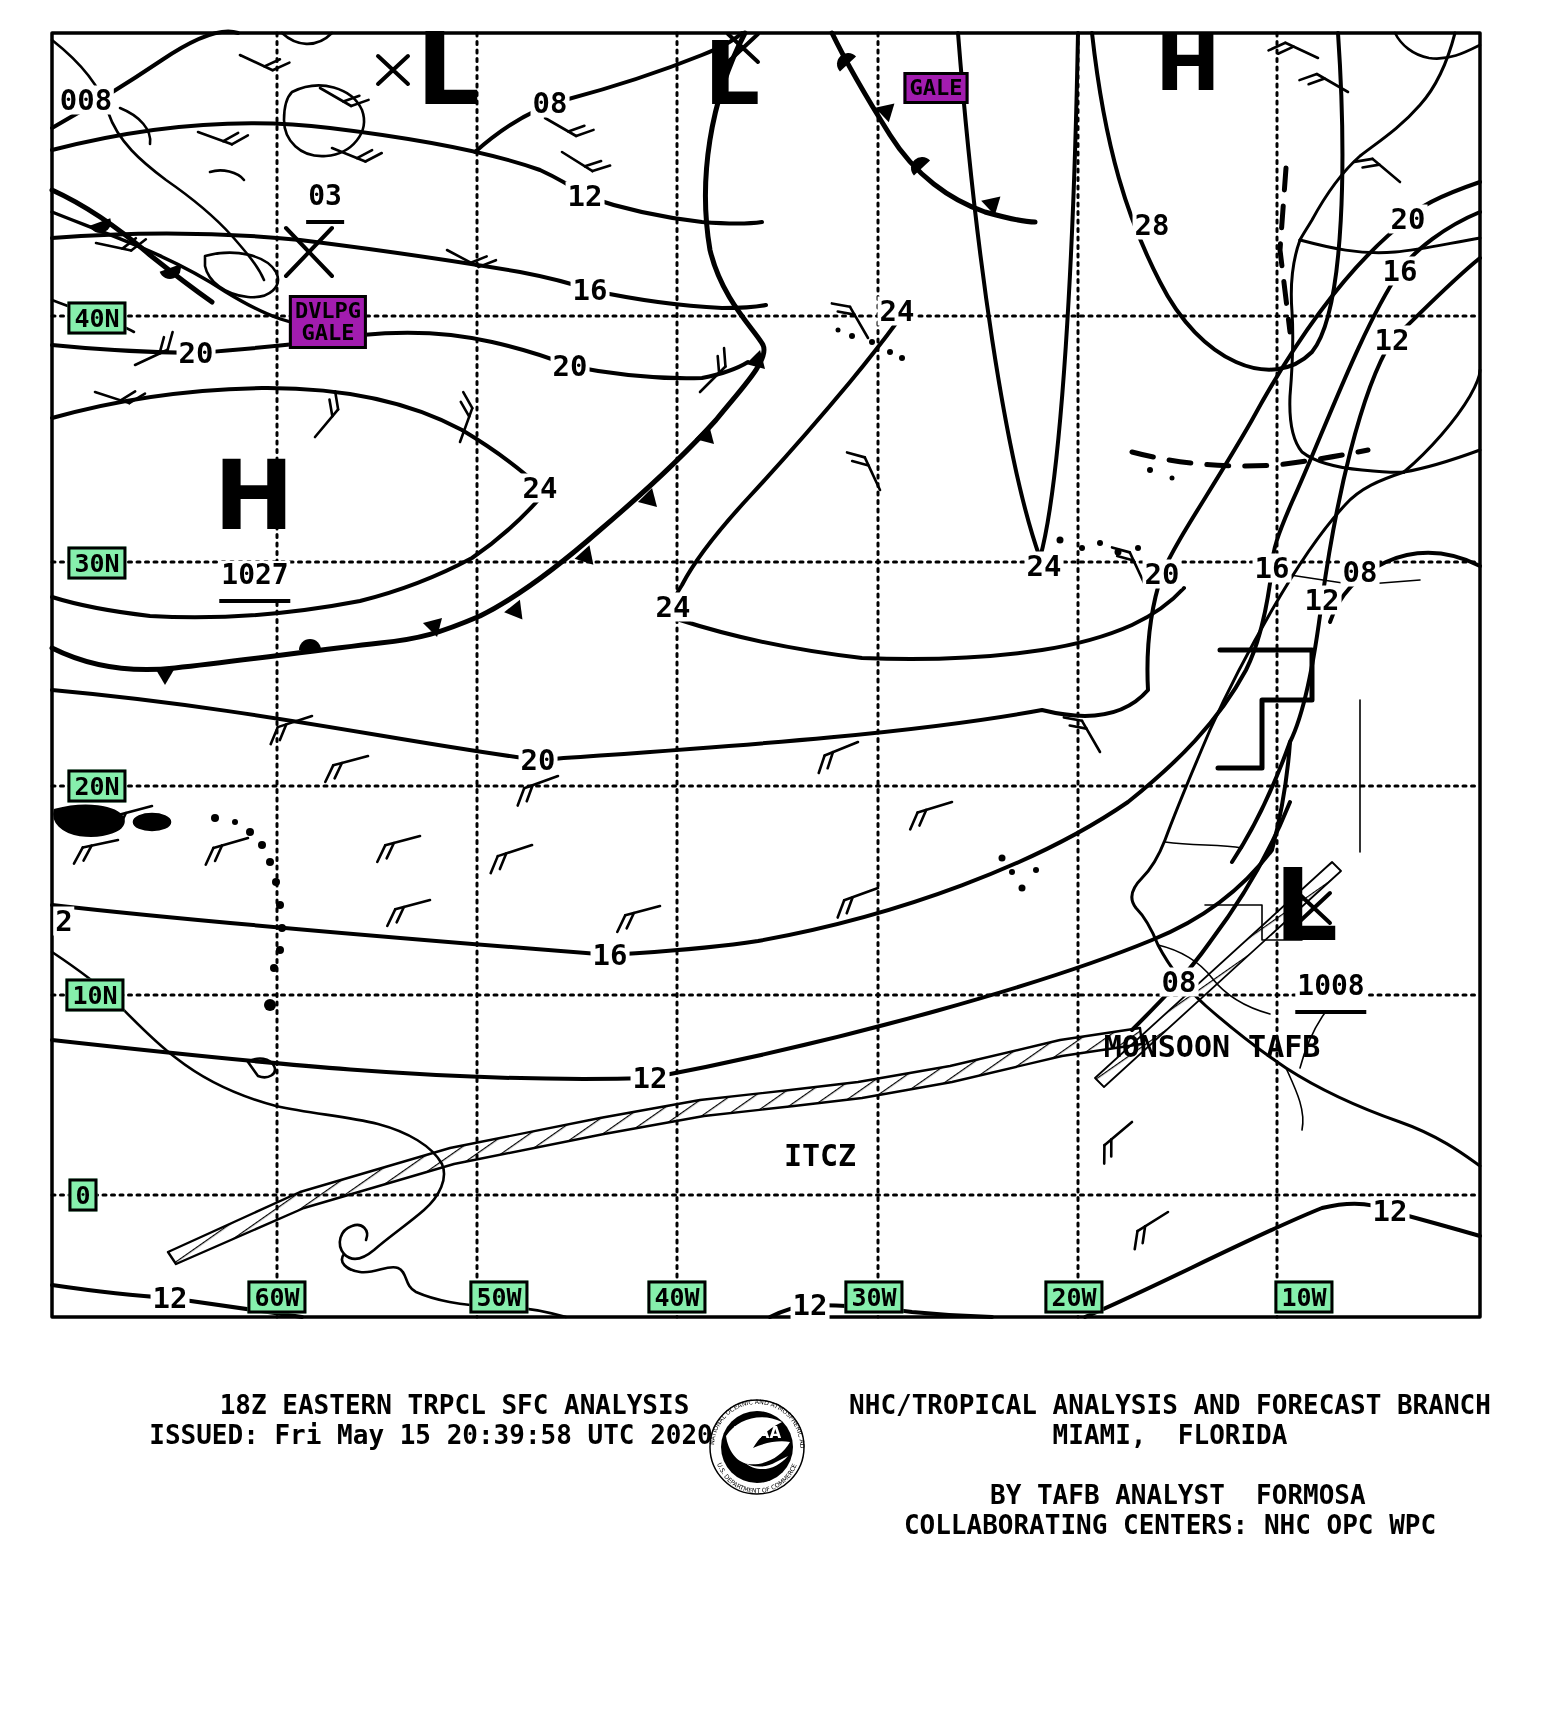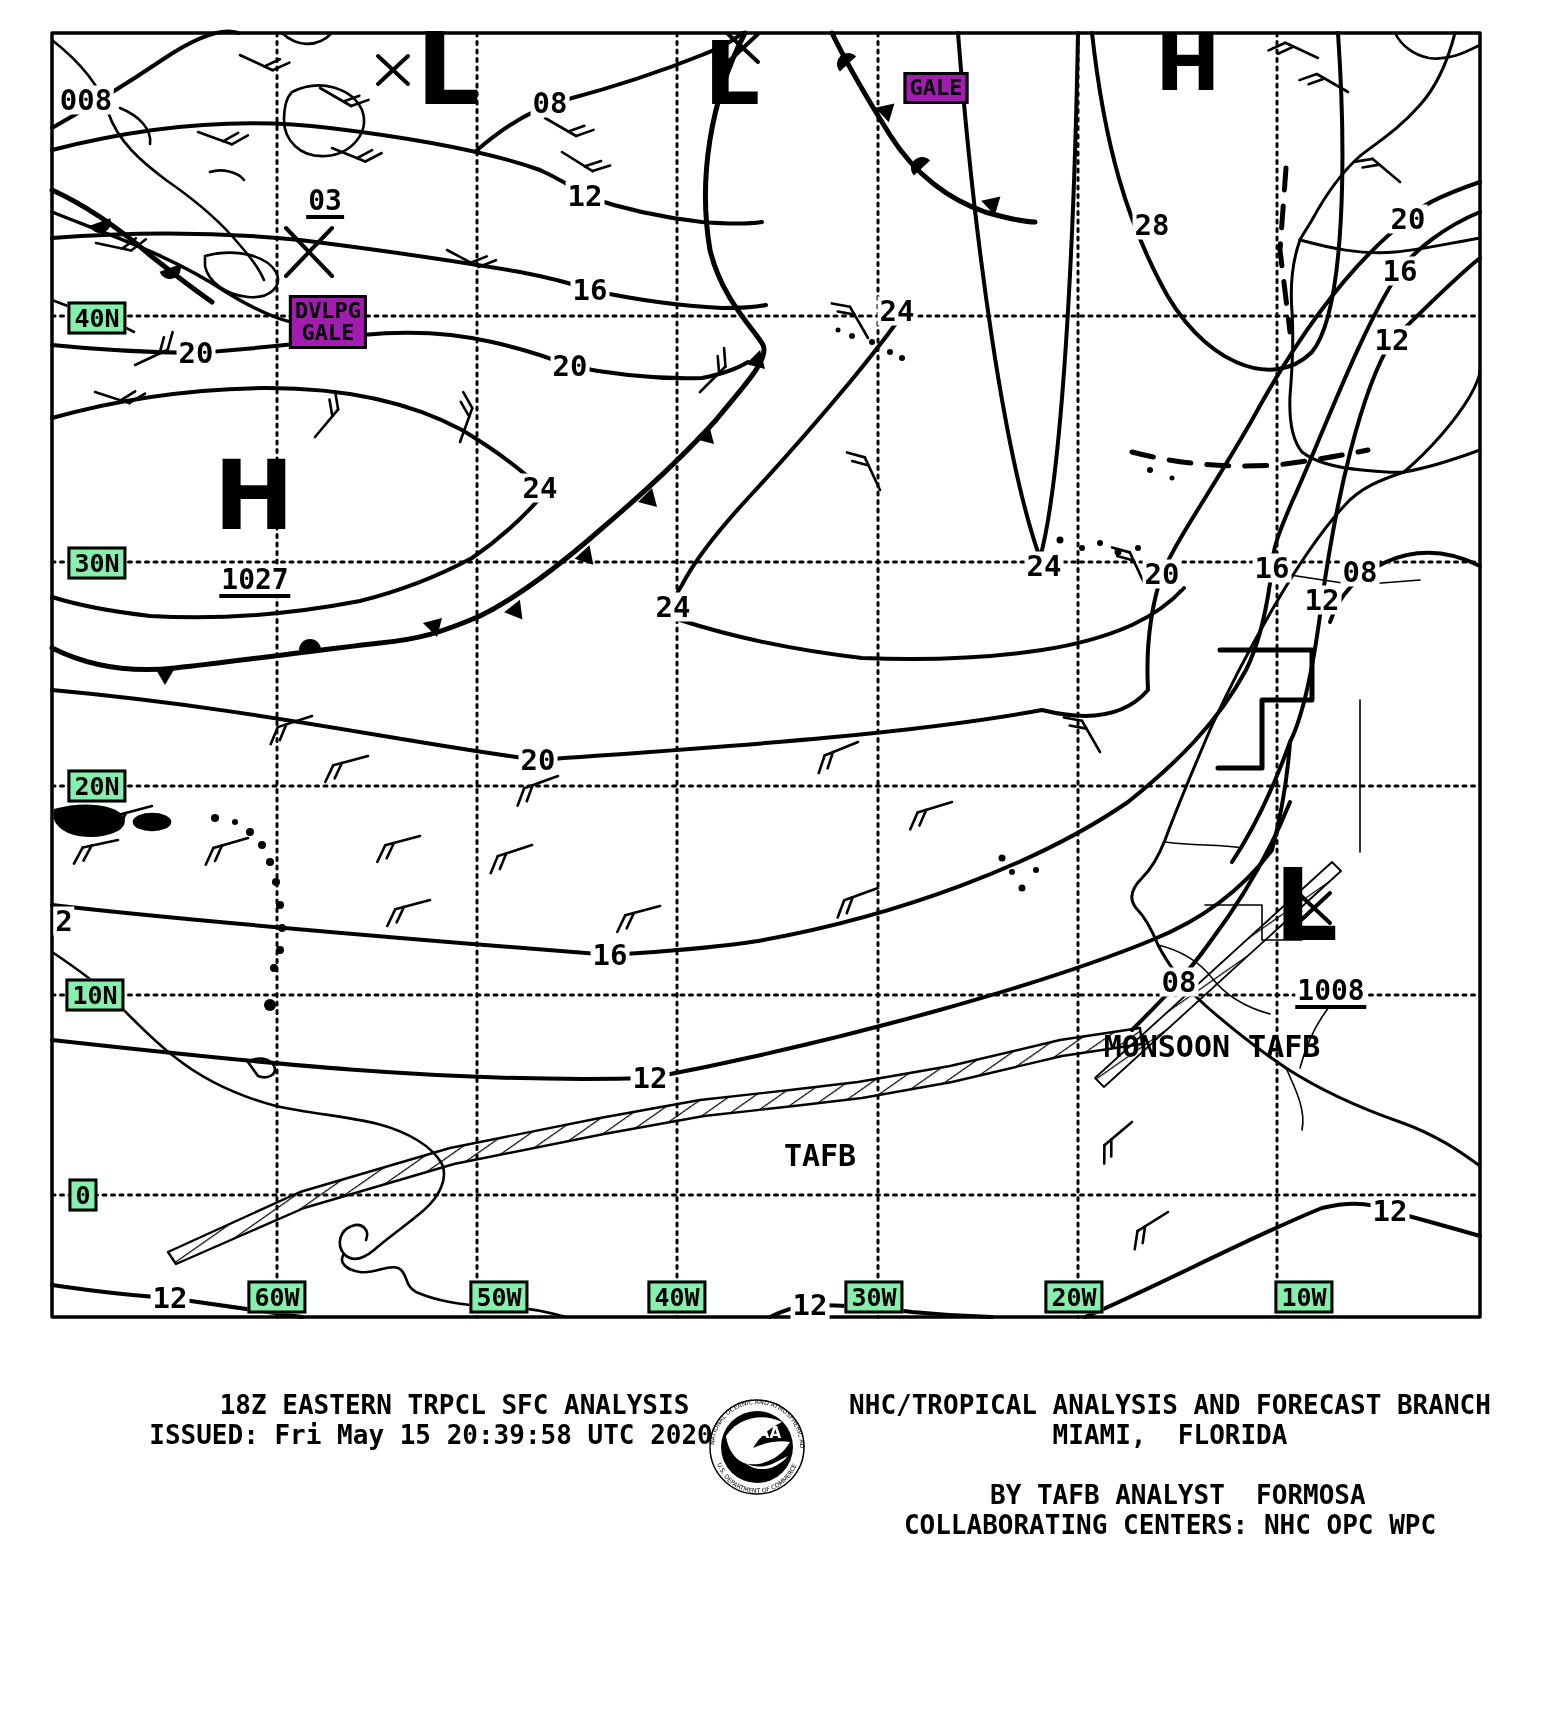--- a/index.html
+++ b/index.html
@@ -4,21 +4,21 @@
 <style>
   html,body{margin:0;padding:0;background:#fff;}
   #page{position:relative;width:1542px;height:1728px;background:#fff;overflow:hidden;
         font-family:"DejaVu Sans Mono","Liberation Mono",monospace;color:#000;}
   #mapsvg{position:absolute;left:0;top:0;}
   .lbl{position:absolute;transform:translate(-50%,-50%);font-weight:bold;line-height:1;
        background:#fff;padding:0 2px;white-space:pre;}
   .iso{font-size:29px;}
   .bigletter{position:absolute;transform:translate(-50%,-54%);font-family:"DejaVu Sans","Liberation Sans",sans-serif;
        font-weight:900;line-height:1;background:transparent;padding:0;}
-  .ulbl{border-bottom:4px solid #000;padding-bottom:0;font-size:28px;}
+  .ulbl{border-bottom:4px solid #000;padding-bottom:10px;font-size:28px;}
   .boxlbl{border:3px solid #000;font-size:22px;text-align:center;padding:2px 3px;background:#a21caf;}
   .coordbox{border:3px solid #000;font-size:25px;padding:1px 4px;background:#86efac;}
   .ann{font-size:30px;background:transparent;}
   .footer-block{position:absolute;font-weight:bold;font-size:26px;line-height:30px;text-align:center;white-space:pre;}
   #footer-left{left:111px;top:1390px;width:640px;}
   #footer-right{left:800px;top:1390px;width:740px;}
 </style>
 </head>
 <body>
 
@@ -287,21 +287,21 @@
       <div class="lbl coordbox" style="left: 97px; top: 786px;">20N</div>
       <div class="lbl coordbox" style="left: 95px; top: 995px; text-align: right;">10N</div>
       <div class="lbl coordbox" style="left: 83px; top: 1195px;">0</div>
       <div class="lbl coordbox" style="left: 277px; top: 1297px;">60W</div>
       <div class="lbl coordbox" style="left: 499px; top: 1297px;">50W</div>
       <div class="lbl coordbox" style="left: 677px; top: 1297px;">40W</div>
       <div class="lbl coordbox" style="left: 874px; top: 1297px;">30W</div>
       <div class="lbl coordbox" style="left: 1074px; top: 1297px;">20W</div>
       <div class="lbl coordbox" style="left: 1275px; top: 1297px; margin-left: 29px;">10W</div>
       <div class="lbl ann" style="left: 1212px; top: 1047px;">MONSOON TAFB</div>
-      <div class="lbl ann" style="left: 820px; top: 1156px;">TAFB</div>
+      <div class="lbl ann" style="left: 820px; top: 1156px;">ITCZ</div>
     </div>
 
   <div id="footer-left" class="footer-block">   18Z EASTERN TRPCL SFC ANALYSIS
 ISSUED: Fri May 15 20:39:58 UTC 2020</div>
   <div id="footer-right" class="footer-block">NHC/TROPICAL ANALYSIS AND FORECAST BRANCH
 MIAMI,  FLORIDA
 
  BY TAFB ANALYST  FORMOSA
 COLLABORATING CENTERS: NHC OPC WPC</div>
 </div>

